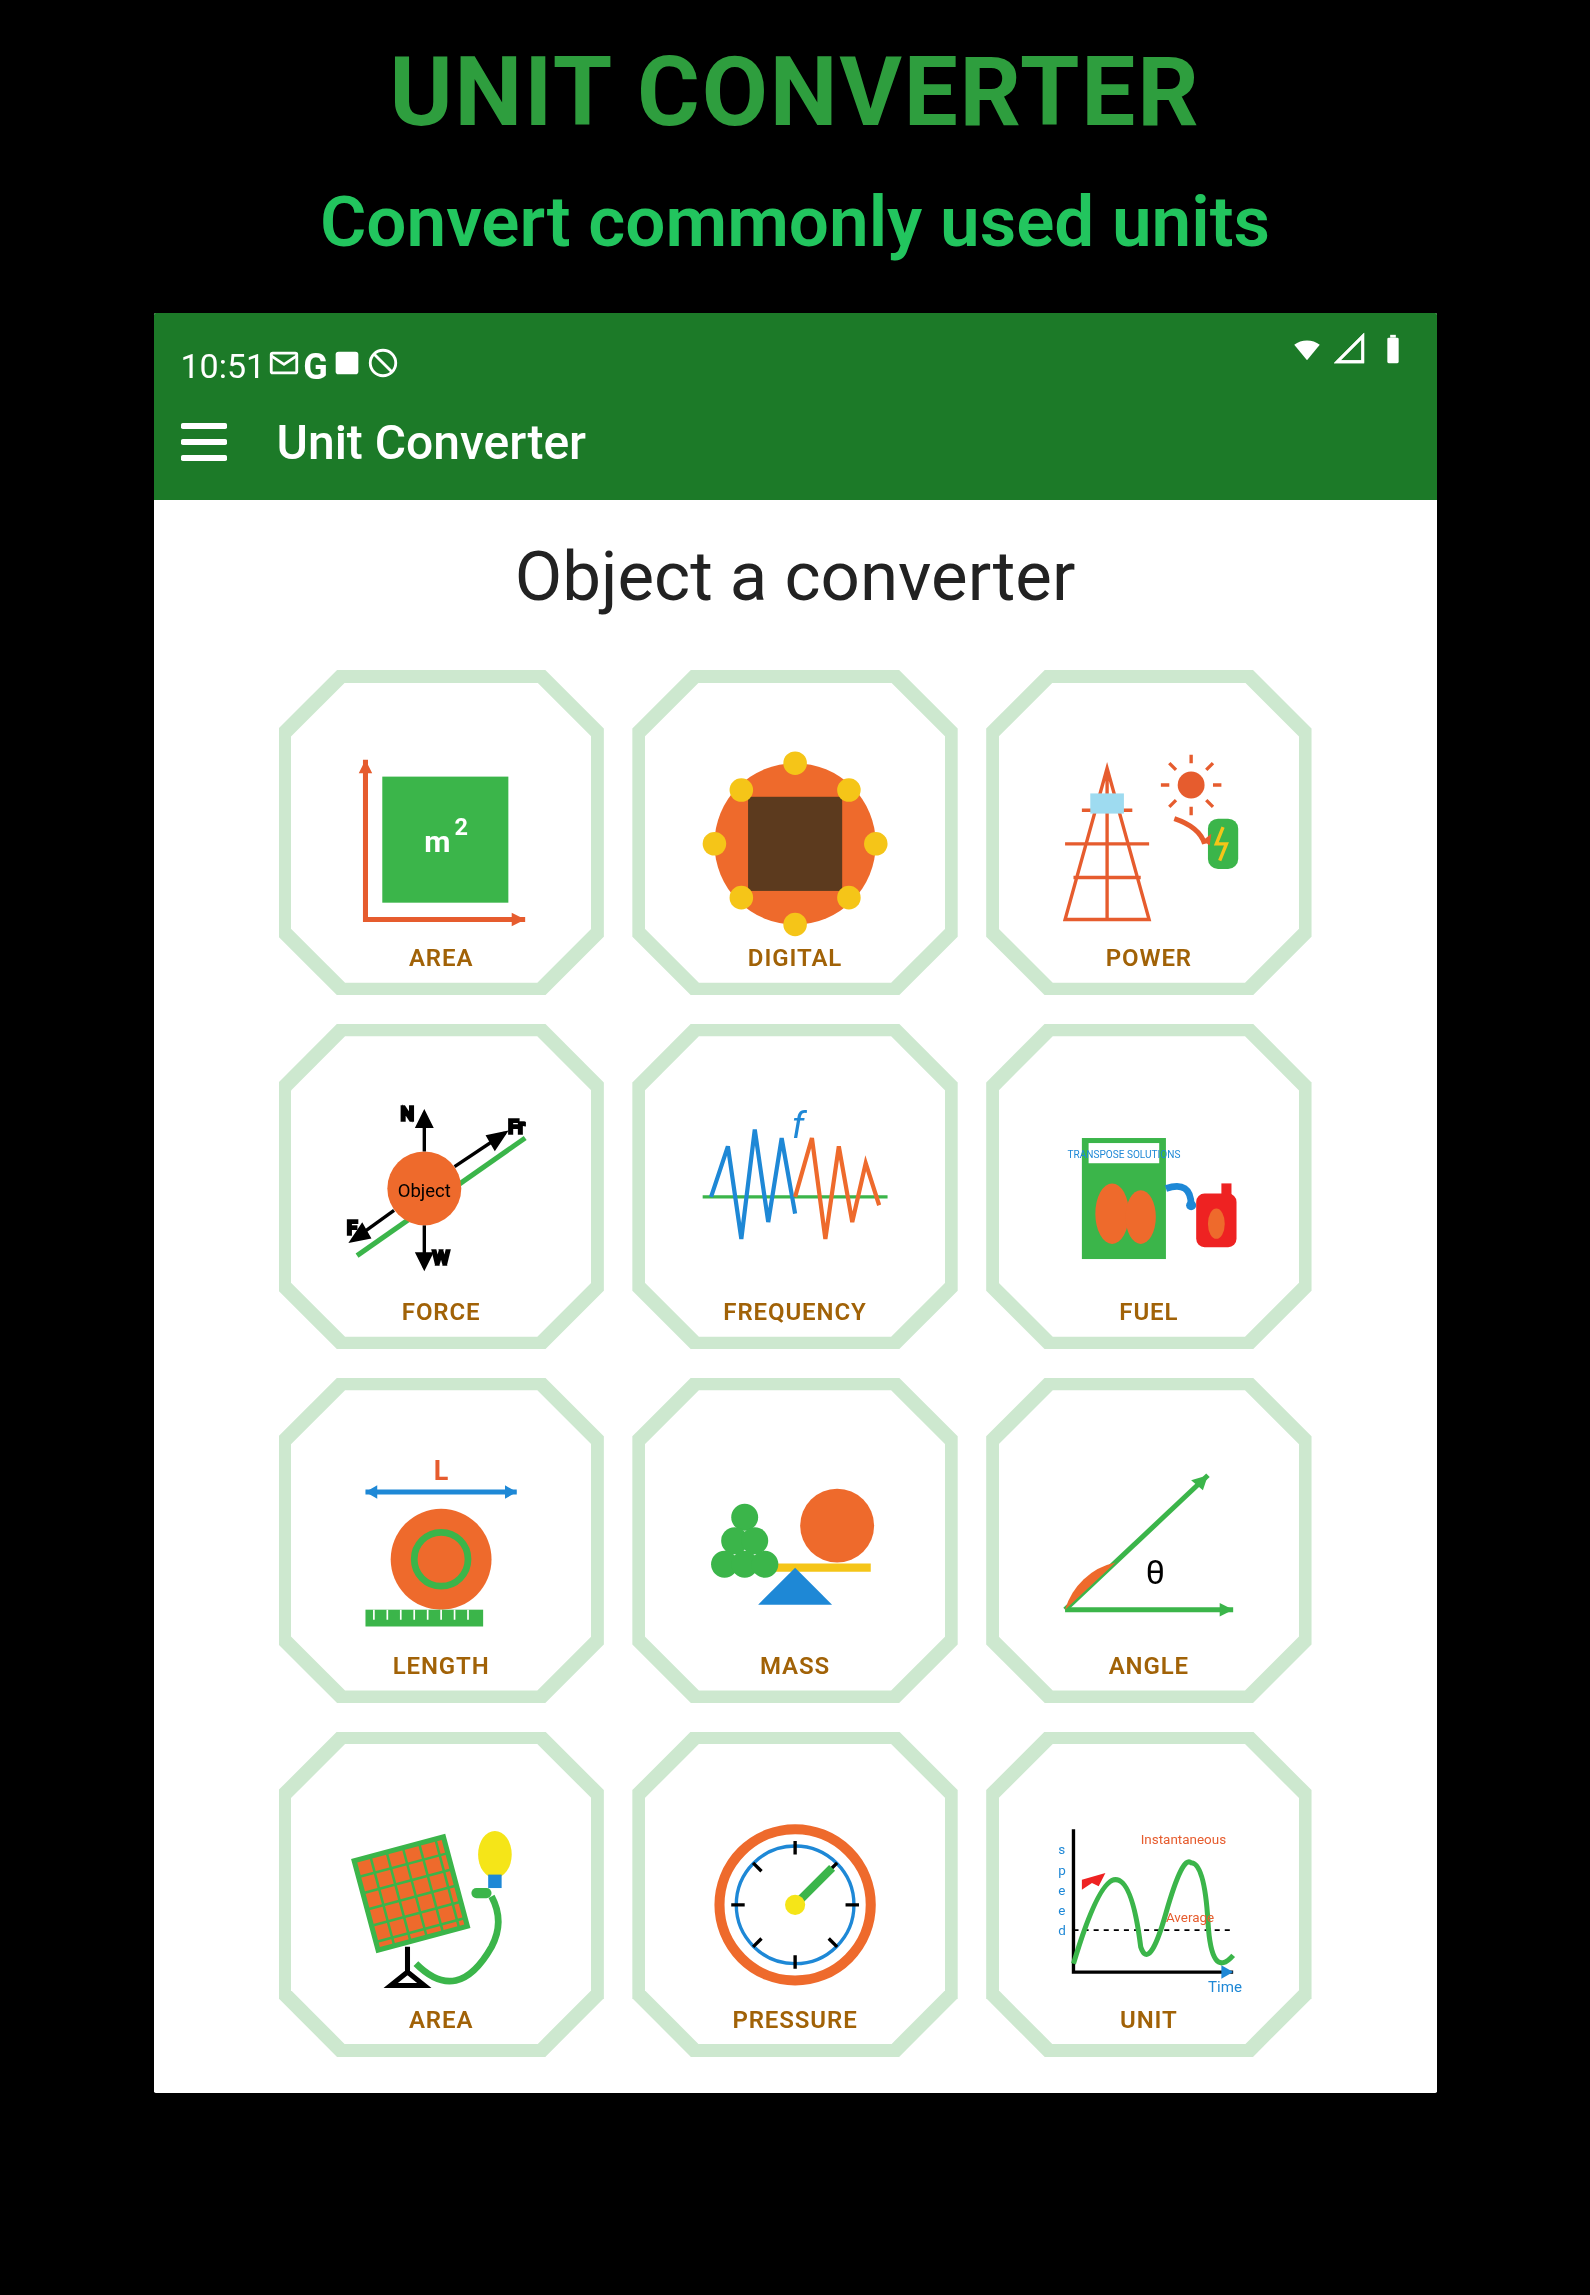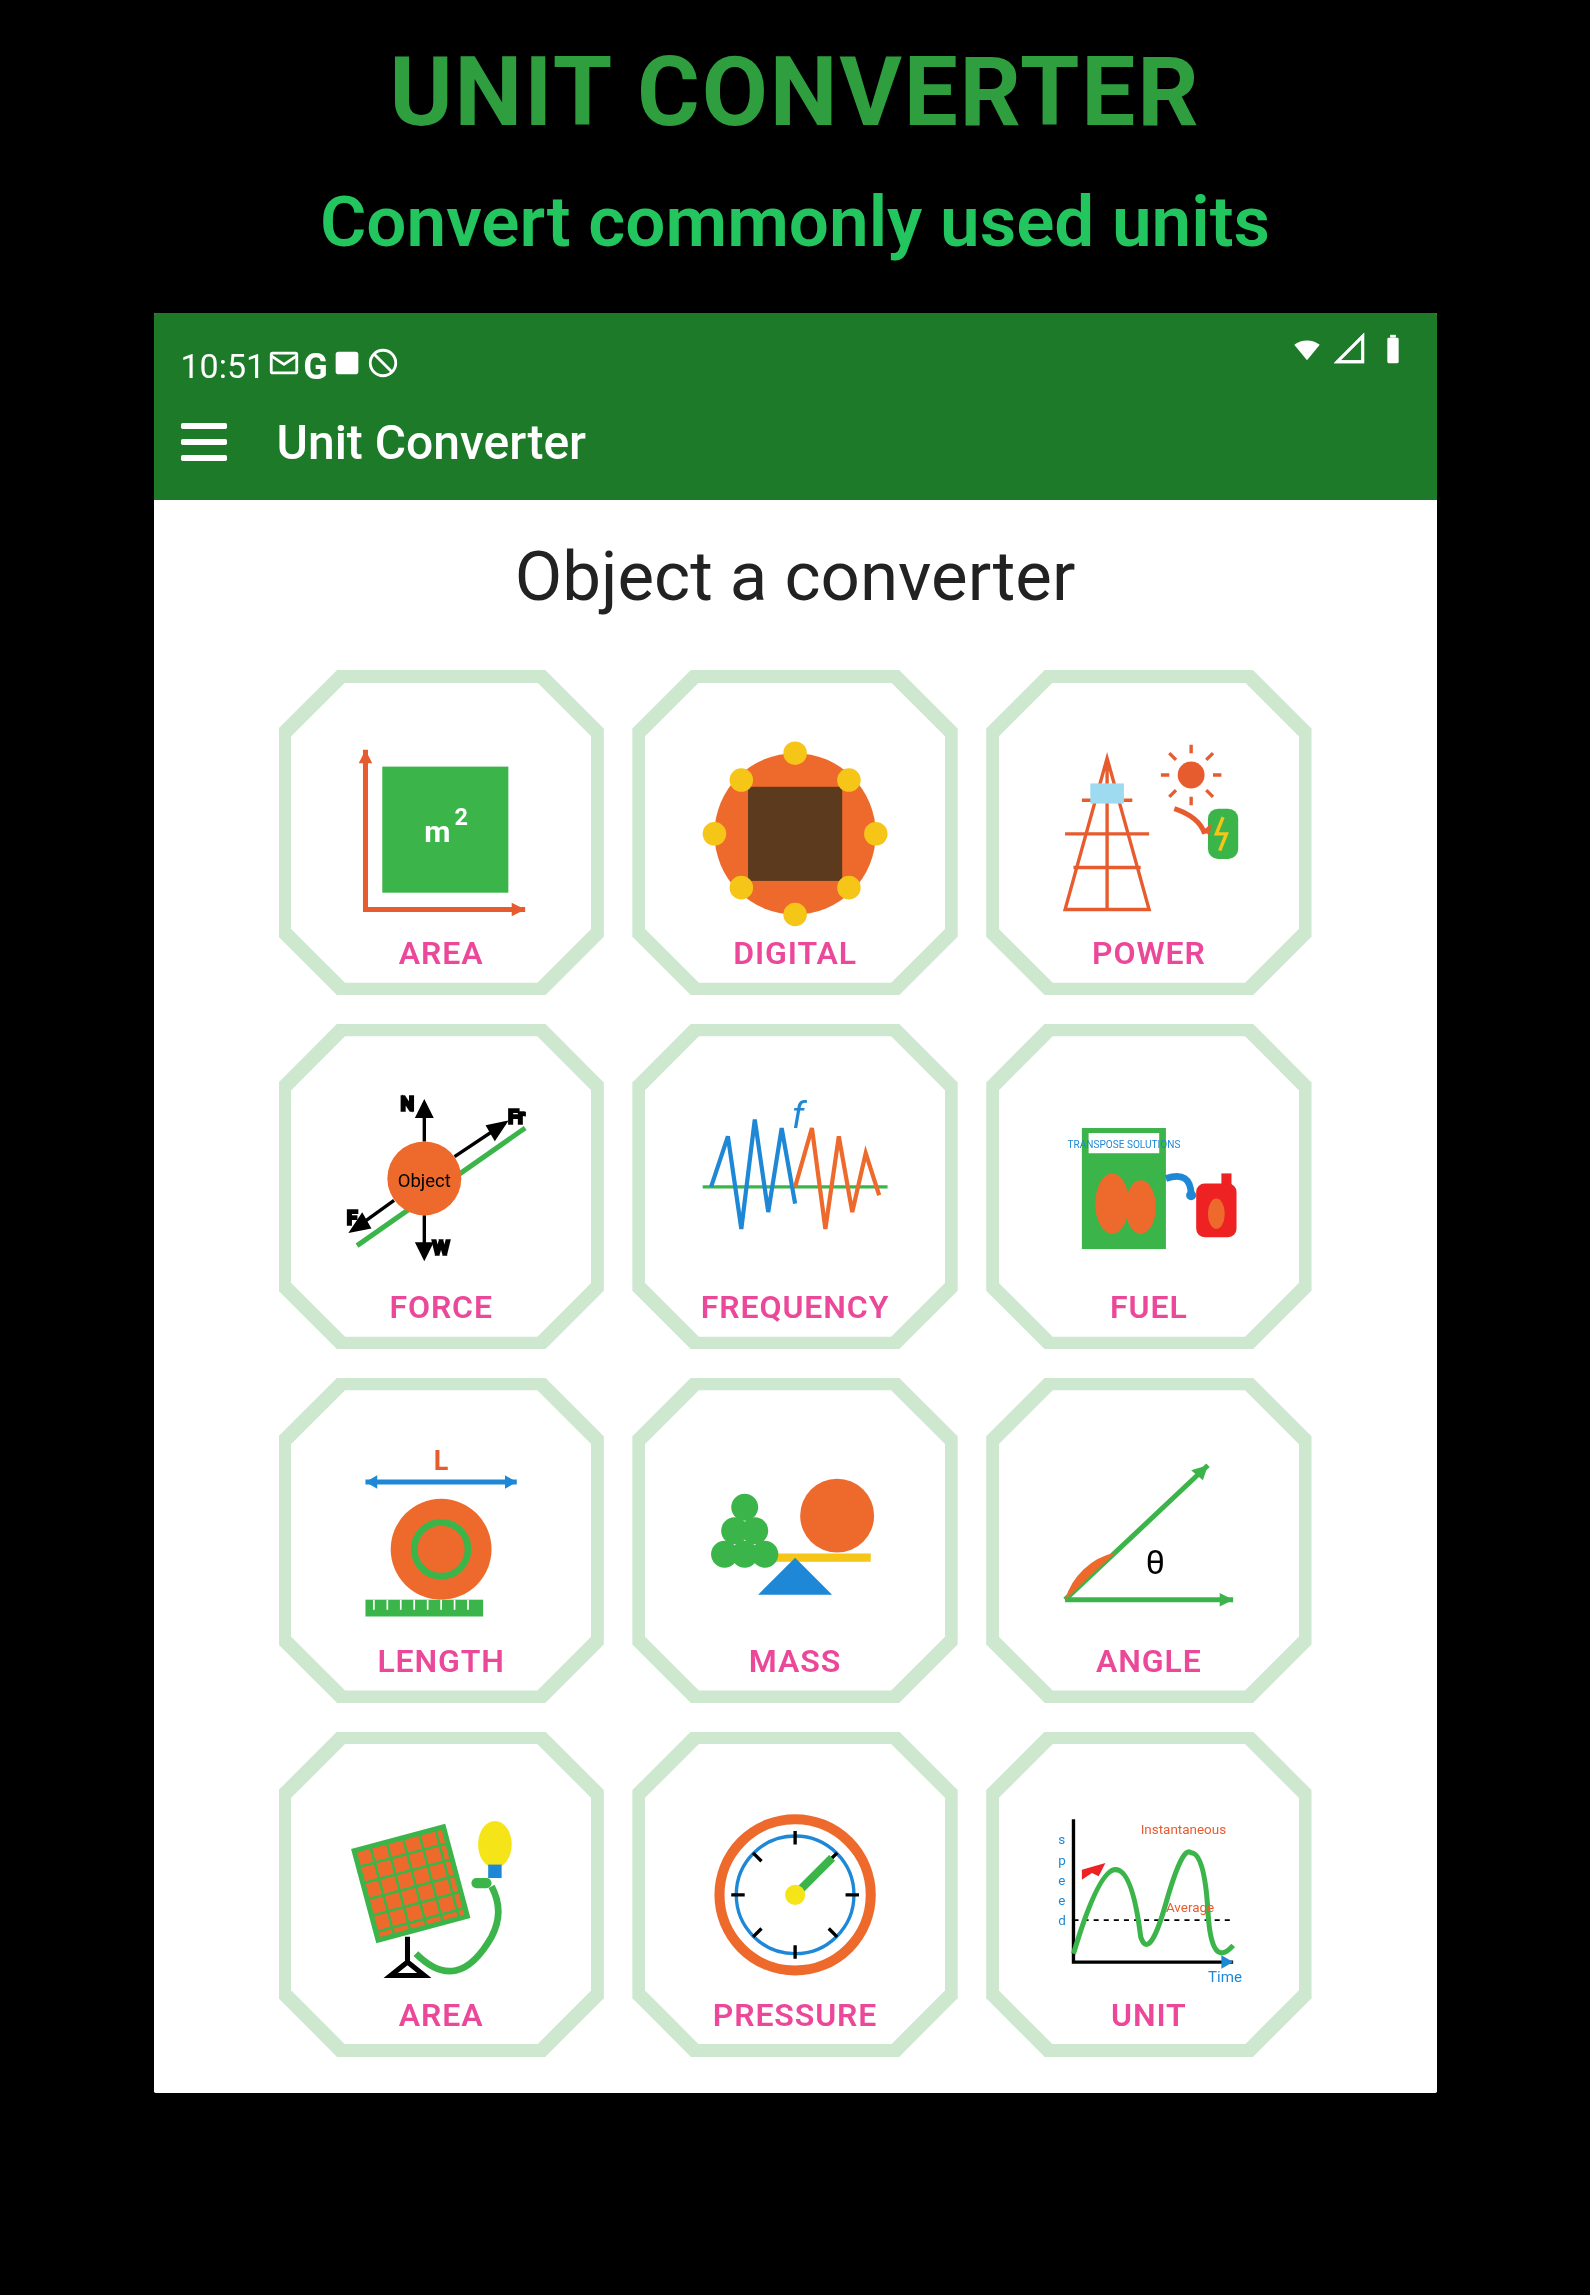--- a/index.html
+++ b/index.html
@@ -102,23 +102,23 @@
   width: 72%;
   height: 62%;
   margin-top: 10%;
   display: flex;
   align-items: center;
   justify-content: center;
 }
 .tile-label {
   position: relative;
   z-index: 2;
-  font-size: 32px;
+  font-size: 24px;
   font-weight: 600;
-  color: #ec4899;
+  color: #a16207;
   letter-spacing: 0.9px;
   padding-bottom: 23px;
 }
 svg { display: block; }
 </style>
 </head>
 <body>
 
 <div class="promo-title">UNIT CONVERTER</div>
 <div class="promo-sub">Convert commonly used units</div>

